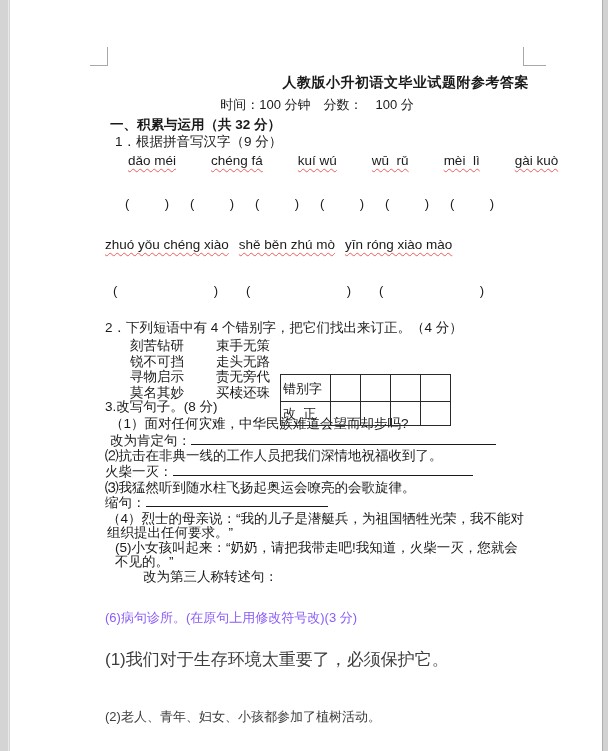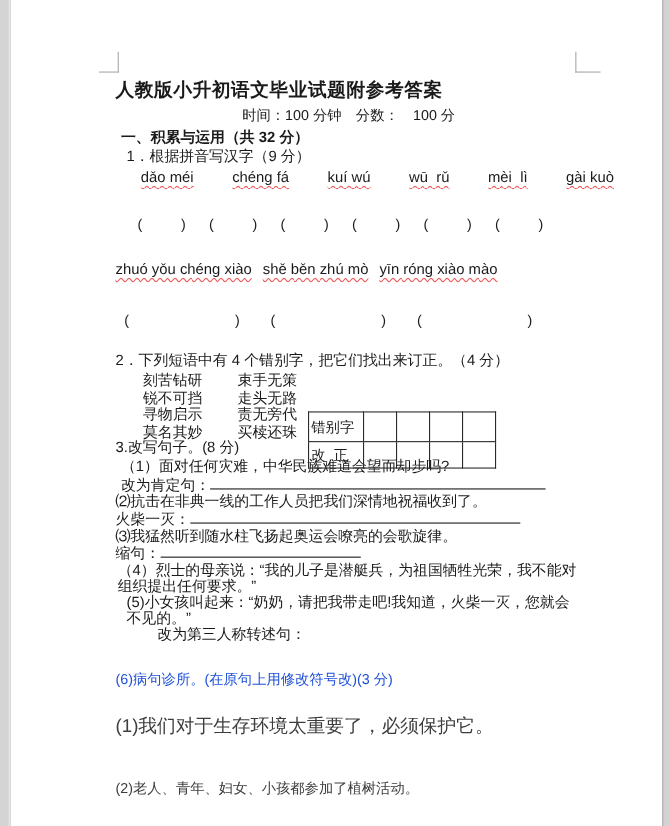--- a/index.html
+++ b/index.html
@@ -30,21 +30,21 @@
   }
   .crop-mark.right {
     left:513px; top:47px; width:23px; height:19px;
     border-left:1px solid #a8a8a8; border-bottom:1px solid #a8a8a8;
   }
   .content {
     position:absolute; left:95px; top:71px; width:424px;
     font-size:13.5px; line-height:15px;
   }
   .doc-title {
-    font-size:17px; font-weight:bold; line-height:22px; text-align:left;
+    font-size:14px; font-weight:bold; line-height:22px; text-align:right;
     letter-spacing:0.5px;
   }
   .doc-title .suffix { font-weight:900; }
   .info-line { margin-top:4px; font-size:13px; line-height:16px; text-align:center; }
   .sec-heading { margin-top:4px; line-height:15px; padding-left:5px; font-weight:600; }
   .q1-label { margin-top:2px; line-height:16px; padding-left:10px; }
 
   .pinyin-row { display:flex; line-height:16px; font-size:13.5px; }
   .pinyin-row.r1 { margin-top:3px; padding-left:23px; gap:35px; }
   .pinyin-row.r2 { margin-top:25px; padding-left:0; gap:10px; }
@@ -89,21 +89,21 @@
   .t4 { margin-top:1px; line-height:14px; }
   .p5 { margin-top:1px; line-height:14px; padding-left:10px; }
   .t5 { margin-top:1px; line-height:14px; padding-left:38px; }
 
   .blank {
     display:inline-block; height:11px;
     border-bottom:1px solid #1a1a1a; vertical-align:baseline;
   }
   .b1 { width:305px; } .b2 { width:300px; } .b3 { width:182px; } .b4 { width:266px; }
 
-  .q6-label { margin-top:27px; line-height:14px; color:#1d4ed8; font-size:13px; }
+  .q6-label { margin-top:27px; line-height:14px; color:#8b5cf6; font-size:13px; }
   .q6-s1 { margin-top:27px; line-height:15px; color:#3d3d3d; font-size:17px; }
   .q6-s2 { margin-top:42px; line-height:15px; color:#3d3d3d; font-size:13px; }
 </style>
 </head>
 <body>
 
 <div class="gutter-left"></div>
 
 <div class="page">
   <div class="crop-mark left"></div>

